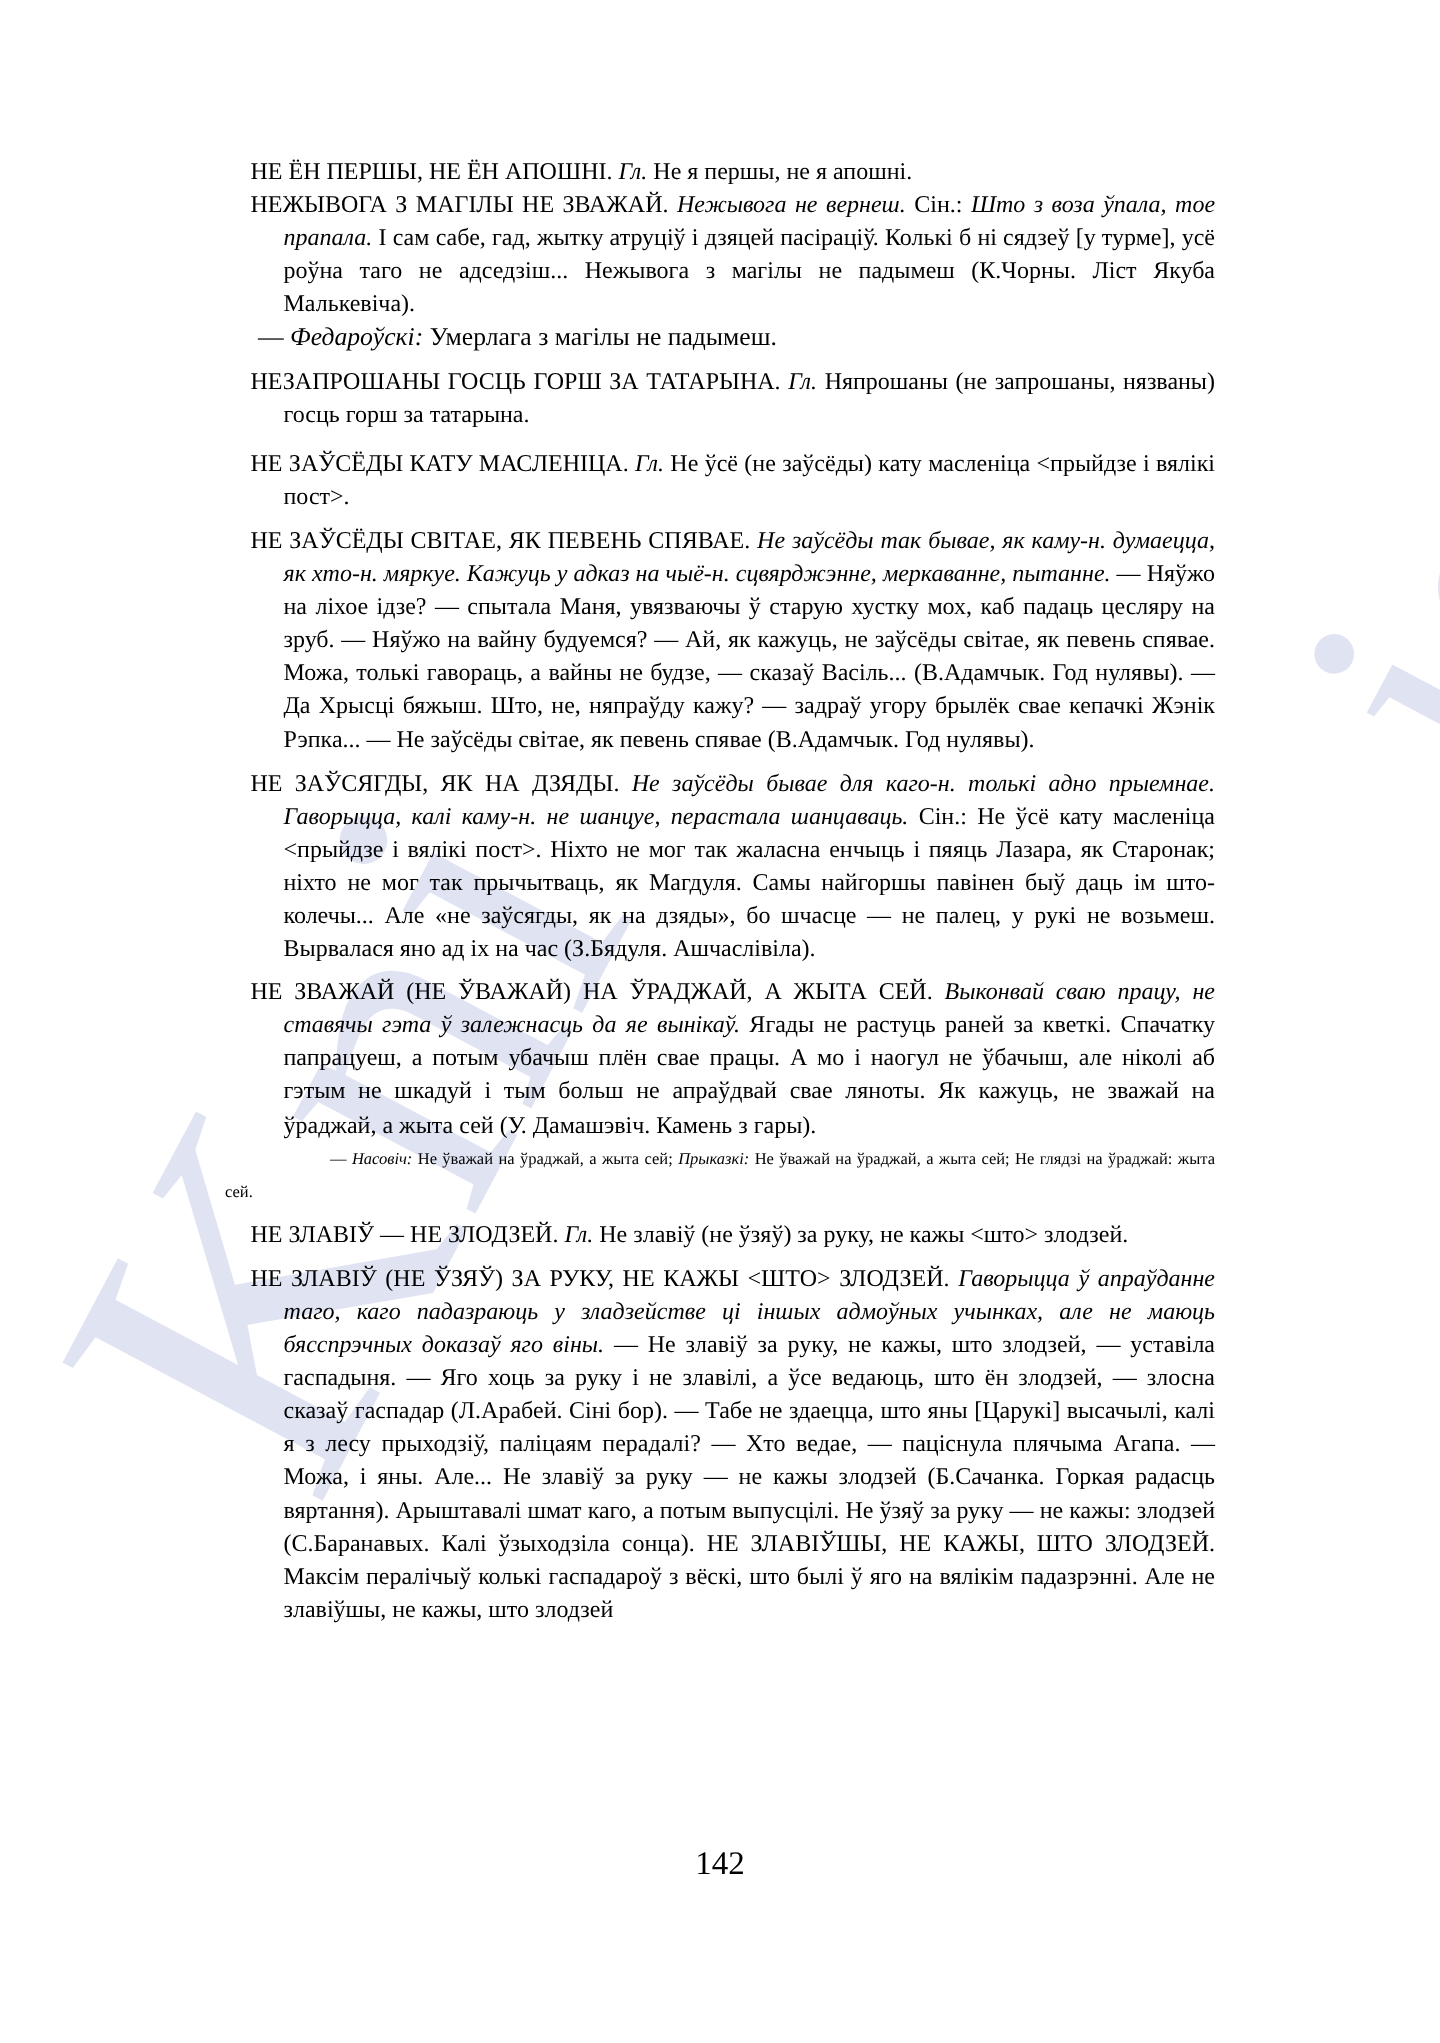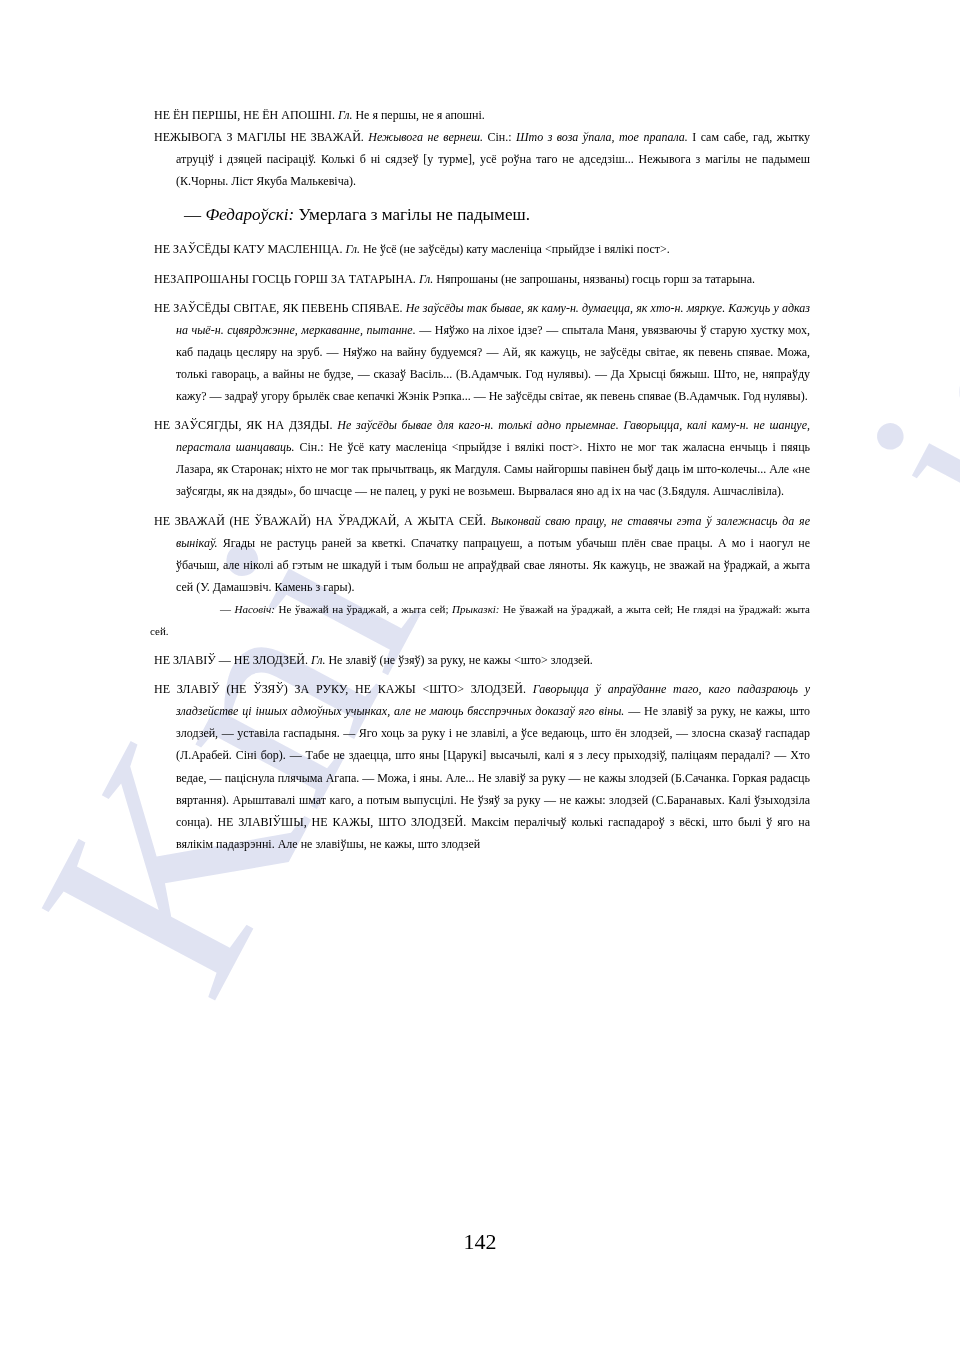--- a/index.html
+++ b/index.html
@@ -56,40 +56,40 @@
     height: 1362px;
     box-sizing: border-box;
     padding: 104px 150px 0 150px;
   }
   #content {
     width: 660px;
   }
 
   
   .entry {
-    font-size: 12px;
+    font-size: 16px;
     line-height: 22.1px;
     text-align: justify;
     text-justify: inter-word;
-    margin: 0 0 0 4px;
+    margin: 0 0 0 17px;
     padding: 0;
     text-indent: -22px;
     padding-left: 22px;
     hyphens: manual;
   }
   .entry.gap-sm { margin-top: 7px; }
   .entry.gap-md { margin-top: 11px; }
   .entry.tight  { margin-top: 0px; }
 
   
   .note {
     font-size: 17.1px;
     line-height: 22.1px;
     text-align: justify;
-    margin: 12px;
+    margin: 0;
     padding: 0;
     text-indent: 22px;
   }
   .note-wide {
     font-size: 11px;
     line-height: 22.1px;
     text-align: justify;
     margin: 0;
     padding: 0;
     text-indent: 70px;
@@ -117,23 +117,23 @@
 </div>
 
 <div id="page">
   <div id="content">
 
     <p class="entry"><span>НЕ ЁН ПЕРШЫ, НЕ ЁН АПОШНІ.</span> <span class="it">Гл.</span><span> Не я першы, не я апошні.</span></p>
 
     <p class="entry tight"><span>НЕЖЫВОГА З МАГІЛЫ НЕ ЗВАЖАЙ.</span> <span class="it">Нежывога не вернеш.</span> <span>Сін.:</span> <span class="it">Што з воза ўпала, тое прапала.</span><span> І сам сабе, гад, жытку атруціў і дзяцей пасіраціў. Колькі б ні сядзеў [у турме], усё роўна таго не адседзіш... Нежывога з магілы не падымеш (К.Чорны. Ліст Якуба Малькевіча).</span></p>
     <p class="note"><span>—</span> <span class="it">Федароўскі:</span><span> Умерлага з магілы не падымеш.</span></p>
 
+    <p class="entry gap-sm"><span>НЕЗАПРОШАНЫ ГОСЦЬ ГОРШ ЗА ТАТАРЫНА.</span> <span class="it">Гл.</span><span> Няпрошаны (не запрошаны, нязваны) госць горш за татарына.</span></p>
+
     <p class="entry gap-md"><span>НЕ ЗАЎСЁДЫ КАТУ МАСЛЕНІЦА.</span> <span class="it">Гл.</span><span> Не ўсё (не заўсёды) кату масленіца &lt;прыйдзе і вялікі пост&gt;.</span></p>
-
-    <p class="entry gap-sm"><span>НЕЗАПРОШАНЫ ГОСЦЬ ГОРШ ЗА ТАТАРЫНА.</span> <span class="it">Гл.</span><span> Няпрошаны (не запрошаны, нязваны) госць горш за татарына.</span></p>
 
     <p class="entry gap-sm"><span>НЕ ЗАЎСЁДЫ СВІТАЕ, ЯК ПЕВЕНЬ СПЯВАЕ.</span> <span class="it">Не заўсёды так бывае, як каму-н. думаецца, як хто-н. мяркуе. Кажуць у адказ на чыё-н. сцвярджэнне, меркаванне, пытанне.</span><span> — Няўжо на ліхое ідзе? — спытала Маня, увязваючы ў старую хустку мох, каб падаць цесляру на зруб. — Няўжо на вайну будуемся? — Ай, як кажуць, не заўсёды світае, як певень спявае. Можа, толькі гавораць, а вайны не будзе, — сказаў Васіль... (В.Адамчык. Год нулявы). — Да Хрысці бяжыш. Што, не, няпраўду кажу? — задраў угору брылёк свае кепачкі Жэнік Рэпка... — Не заўсёды світае, як певень спявае (В.Адамчык. Год нулявы).</span></p>
 
     <p class="entry gap-sm"><span>НЕ ЗАЎСЯГДЫ, ЯК НА ДЗЯДЫ.</span> <span class="it">Не заўсёды бывае для каго-н. толькі адно прыемнае. Гаворыцца, калі каму-н. не шанцуе, перастала шанцаваць.</span> <span>Сін.:</span><span> Не ўсё кату масленіца &lt;прыйдзе і вялікі пост&gt;.</span><span> Ніхто не мог так жаласна енчыць і пяяць Лазара, як Старонак; ніхто не мог так прычытваць, як Магдуля. Самы найгоршы павінен быў даць ім што-колечы... Але «не заўсягды, як на дзяды», бо шчасце — не палец, у рукі не возьмеш. Вырвалася яно ад іх на час (З.Бядуля. Ашчаслівіла).</span></p>
 
     <p class="entry gap-sm"><span>НЕ ЗВАЖАЙ (НЕ ЎВАЖАЙ) НА ЎРАДЖАЙ, А ЖЫТА СЕЙ.</span> <span class="it">Выконвай сваю працу, не ставячы гэта ў залежнасць да яе вынікаў.</span><span> Ягады не растуць раней за кветкі. Спачатку папрацуеш, а потым убачыш плён свае працы. А мо і наогул не ўбачыш, але ніколі аб гэтым не шкадуй і тым больш не апраўдвай свае ляноты. Як кажуць, не зважай на ўраджай, а жыта сей (У. Дамашэвіч. Камень з гары).</span></p>
     <p class="note-wide"><span>—</span> <span class="it">Насовіч:</span><span> Не ўважай на ўраджай, а жыта сей; </span><span class="it">Прыказкі:</span><span> Не ўважай на ўраджай, а жыта сей; Не глядзі на ўраджай: жыта сей.</span></p>
 
 
     <p class="entry gap-sm"><span>НЕ ЗЛАВІЎ — НЕ ЗЛОДЗЕЙ.</span> <span class="it">Гл.</span><span> Не злавіў (не ўзяў) за руку, не кажы &lt;што&gt; злодзей.</span></p>

